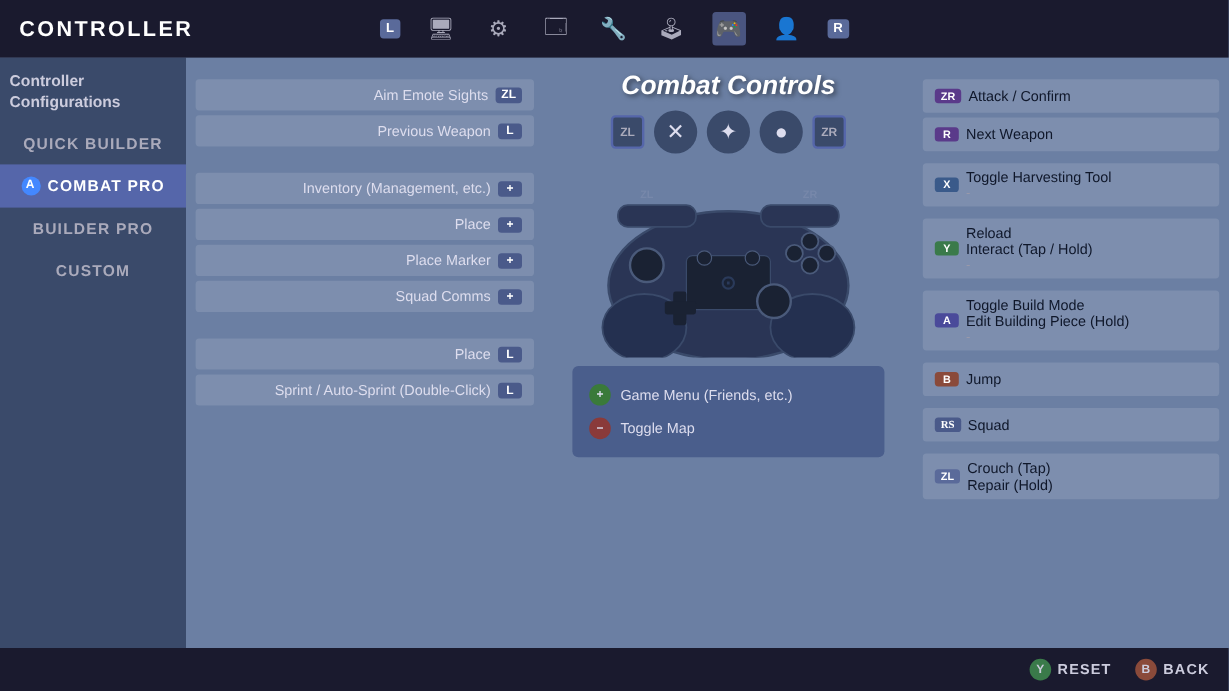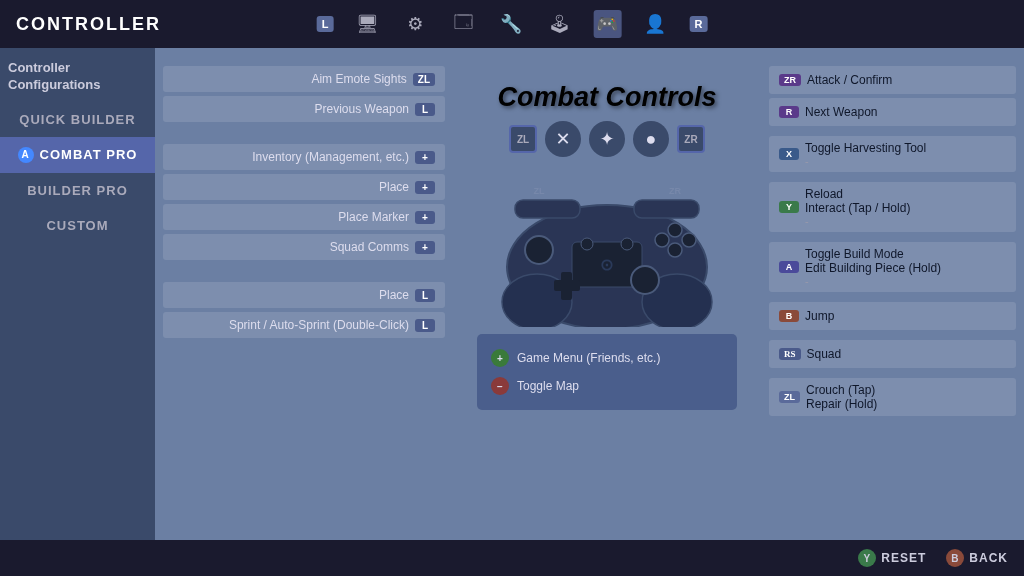--- a/index.html
+++ b/index.html
@@ -160,27 +160,26 @@
 
     
     .center-col {
       flex: 1;
       display: flex;
       flex-direction: column;
       align-items: center;
       padding: 0 8px;
     }
     .section-title {
-      font-size: 27px;
-      font-weight: bold;
-      color: #000000;
+      font-size: 22px;
+      font-weight: bold;
+      color: #ffffff;
       text-shadow: 2px 2px 4px rgba(0,0,0,0.5);
       margin-bottom: 8px;
       font-style: italic;
-      margin-top: 24px;
     }
     .button-row {
       display: flex;
       align-items: center;
       gap: 8px;
       margin-bottom: 10px;
     }
     .btn-indicator {
       background: #3a4a6a;
       border: 2px solid #5566aa;

